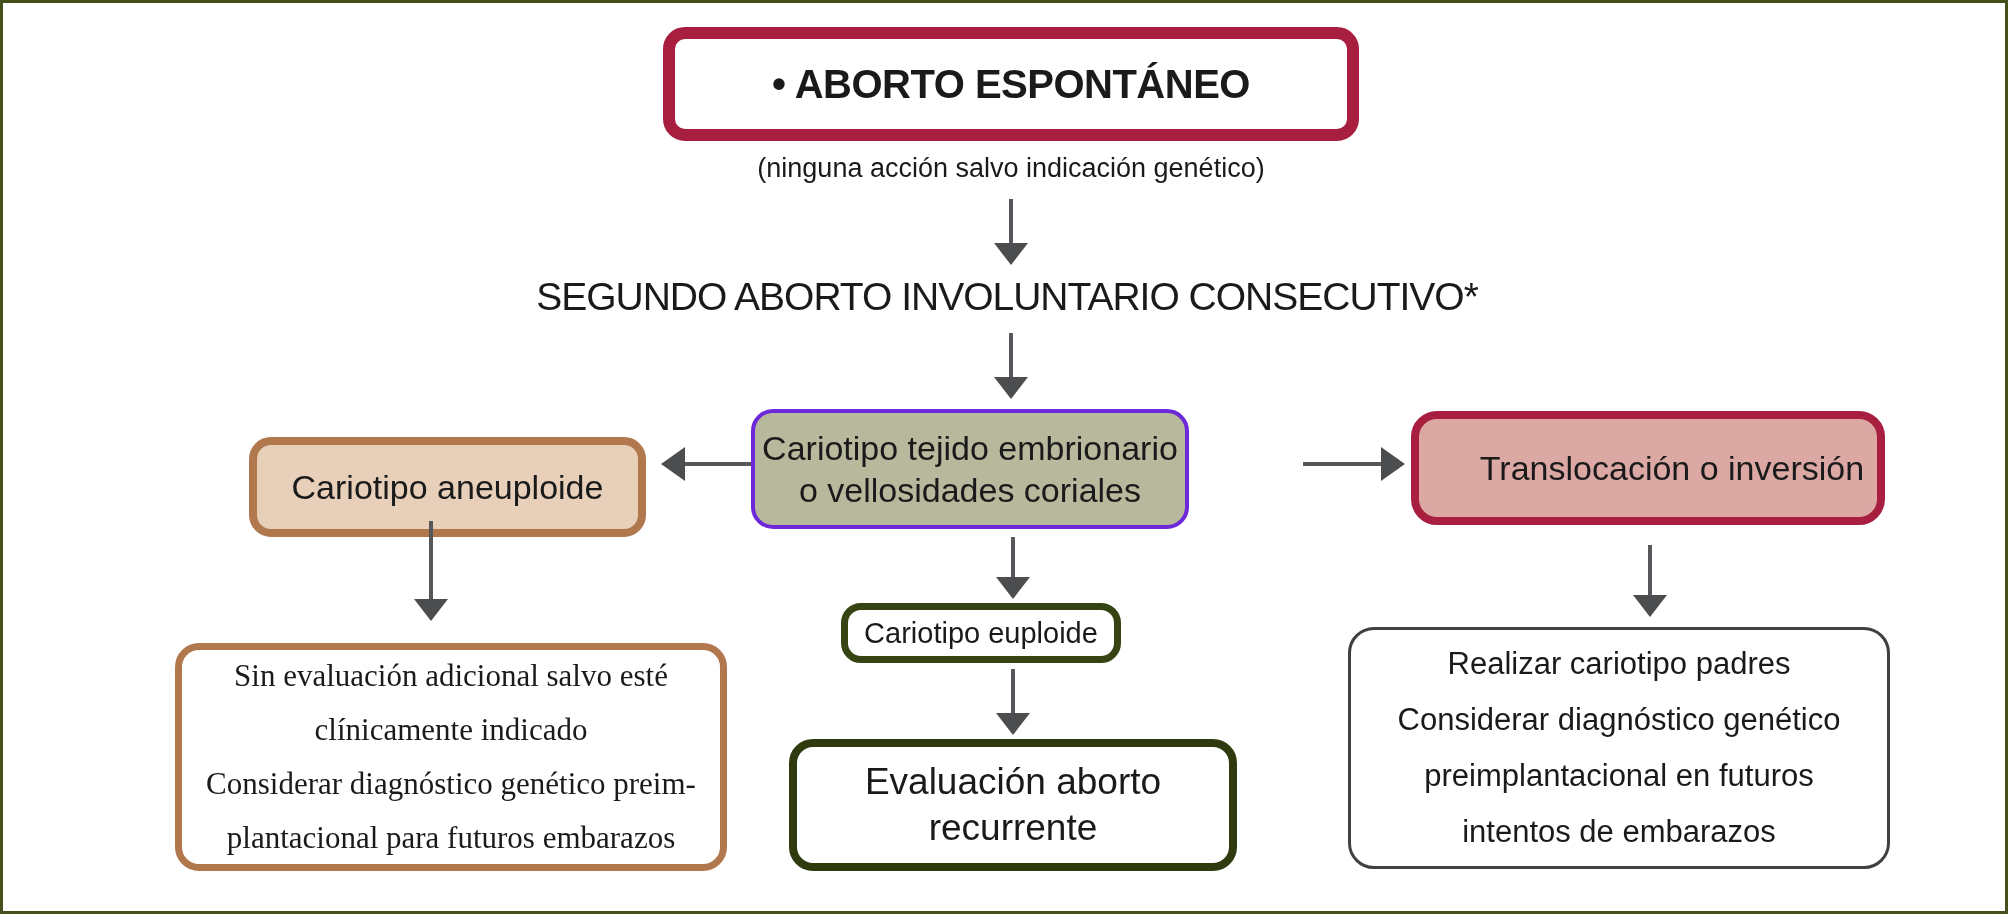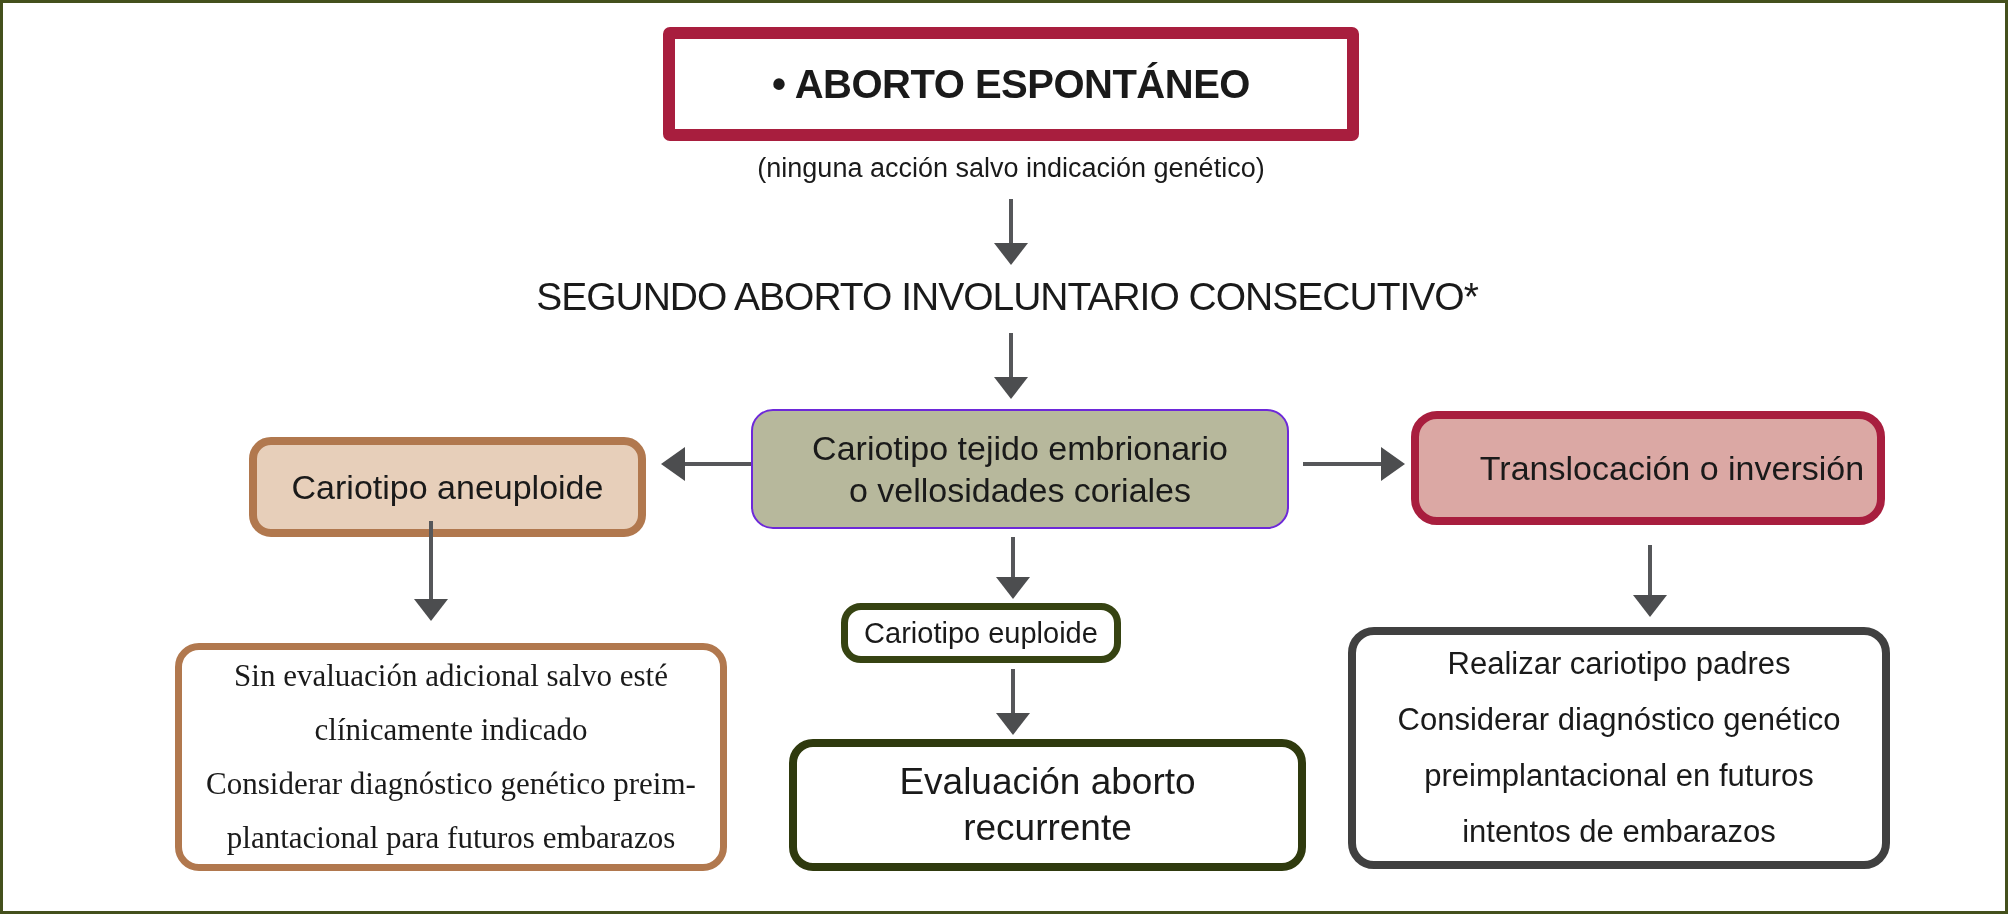--- a/index.html
+++ b/index.html
@@ -11,62 +11,62 @@
   .abs{position:absolute;box-sizing:border-box;}
   .box{
     display:flex;flex-direction:column;align-items:center;justify-content:center;
     text-align:center;background:#ffffff;
   }
   .box span{display:block;}
 
   
   .top-box{
     left:660px;top:24px;width:696px;height:114px;
-    border:12px solid #a81e3e;border-radius:7px;
+    border:12px solid #a81e3e;border-radius:22px;
     font-size:40px;font-weight:700;letter-spacing:-0.5px;
   }
   .note{left:608px;top:150px;width:800px;text-align:center;font-size:27px;}
   .heading{
     left:0;top:272px;width:2008px;text-align:center;
     font-size:39px;letter-spacing:-1px;
   }
   .left-box{
     left:246px;top:410px;width:397px;height:100px;
     background:#e7cfba;border:8px solid #b1784e;border-radius:22px;
     font-size:34px;
     margin-top:24px;
   }
   .center-box{
-    left:748px;top:406px;width:538px;height:120px;
-    background:#b7b89c;border:2px solid #6d28d9;border-radius:22px;
+    left:748px;top:406px;width:438px;height:120px;
+    background:#b7b89c;border:4px solid #6d28d9;border-radius:22px;
     font-size:34px;line-height:1.25;
   }
   .right-box{
     left:1408px;top:408px;width:474px;height:114px;
     background:#dba8a4;border:8px solid #a81e3e;border-radius:26px;
     font-size:34px;line-height:1.25;padding-left:48px;
   }
   .euploid-box{
     left:838px;top:600px;width:280px;height:60px;
     border:7px solid #364312;border-radius:20px;
     font-size:29px;
   }
   .eval-box{
-    left:786px;top:736px;width:517px;height:132px;
+    left:786px;top:736px;width:448px;height:132px;
     border:8px solid #2f3a0e;border-radius:24px;
     font-size:37px;line-height:1.25;
   }
   .left-outcome{
     left:172px;top:640px;width:552px;height:228px;
     border:7px solid #b1784e;border-radius:24px;
     font-size:31px;line-height:54px;font-family:Liberation Serif, serif;
   }
   .right-outcome{
     left:1345px;top:624px;width:542px;height:242px;
-    border:8px solid #404040;border-radius:26px;
+    border:3px solid #404040;border-radius:26px;
     font-size:31px;line-height:56px;
   }
 
   
   .varrow{width:36px;}
   .varrow .shaft{
     position:absolute;left:50%;transform:translateX(-50%);
     top:0;bottom:18px;width:4px;background:#56575a;
   }
   .varrow .head{

